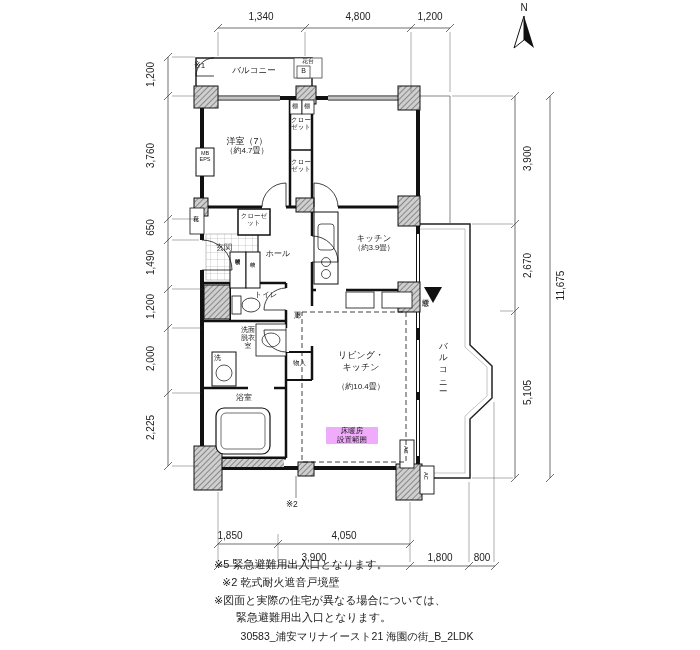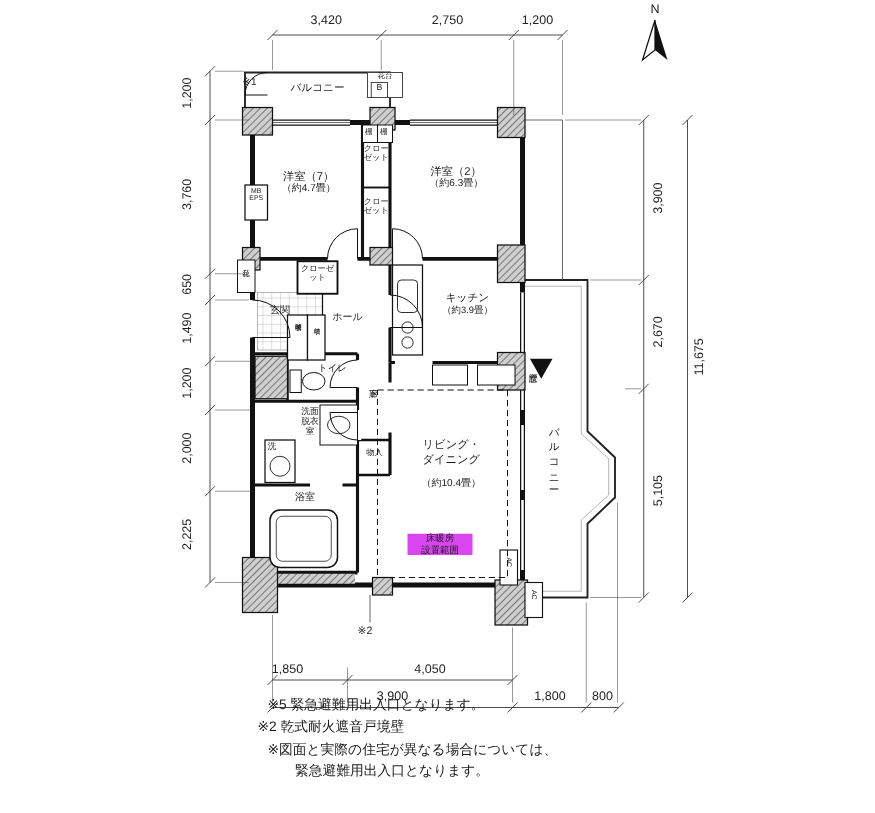--- a/index.html
+++ b/index.html
@@ -6,21 +6,21 @@
   html,body{width:700px;height:650px;background:#fff;
     font-family:"Liberation Sans","DejaVu Sans",sans-serif;color:#1a1a1a}
   .page{position:relative;width:700px;height:650px;background:#fff;overflow:hidden}
   svg.plan{position:absolute;left:0;top:0}
   .lbl{position:absolute;color:#1a1a1a;white-space:nowrap;line-height:1.15}
   .ctr{text-align:center}
   .wrap{white-space:normal}
   .v{writing-mode:vertical-rl;white-space:nowrap}
   .dim{position:absolute;width:60px;text-align:center;font-size:10px;color:#222}
   .rot{transform:rotate(-90deg)}
-  .whitebg{background:#d946ef;padding:0 1px}
+  .whitebg{background:#f0abfc;padding:0 1px}
   .notes .lbl{font-size:11px}
 </style>
 </head>
 <body>
 
 <div class="page">
 
   <svg class="plan" width="700" height="650" viewBox="0 0 700 650">
     <defs>
       <pattern id="hatch" width="4" height="4" patternUnits="userSpaceOnUse" patternTransform="rotate(45)">
@@ -224,22 +224,22 @@
       <line x1="218" y1="492" x2="218" y2="562" stroke-width="0.4"></line>
       <line x1="278" y1="534" x2="278" y2="562" stroke-width="0.4"></line>
       <line x1="410" y1="502" x2="410" y2="562" stroke-width="0.4"></line>
       <line x1="469" y1="482" x2="469" y2="562" stroke-width="0.4"></line>
       <line x1="494" y1="402" x2="494" y2="562" stroke-width="0.4"></line>
     </g>
   </svg>
 
   <div class="lbl ctr" style="left:514px;top:2px;width:20px;font-size:10px">N</div>
 
-  <div class="dim" style="left:231px;top:11px">3,420</div>
-  <div class="dim" style="left:328px;top:11px">2,750</div>
+  <div class="dim" style="left:231px;top:11px">1,340</div>
+  <div class="dim" style="left:328px;top:11px">4,800</div>
   <div class="dim" style="left:400px;top:11px">1,200</div>
 
   <div class="dim rot" style="left:120px;top:69px">1,200</div>
   <div class="dim rot" style="left:120px;top:150px">3,760</div>
   <div class="dim rot" style="left:120px;top:222px">650</div>
   <div class="dim rot" style="left:120px;top:257px">1,490</div>
   <div class="dim rot" style="left:120px;top:301px">1,200</div>
   <div class="dim rot" style="left:120px;top:353px">2,000</div>
   <div class="dim rot" style="left:120px;top:422px">2,225</div>
 
@@ -261,24 +261,20 @@
 
   <div class="lbl ctr" style="left:289px;top:103px;width:12px;font-size:6px">棚</div>
   <div class="lbl ctr" style="left:301px;top:103px;width:12px;font-size:6px">棚</div>
   <div class="lbl ctr wrap" style="left:289px;top:116px;width:24px;font-size:6.5px">クローゼット</div>
   <div class="lbl ctr wrap" style="left:289px;top:158px;width:24px;font-size:6.5px">クローゼット</div>
 
   <div class="lbl ctr" style="left:206px;top:136px;width:82px">
     <div style="font-size:9px">洋室（7）</div>
     <div style="font-size:8px">（約4.7畳）</div>
   </div>
-  <div class="lbl ctr" style="left:318px;top:132px;width:94px">
-    <div style="font-size:9px">洋室（2）</div>
-    <div style="font-size:8px">（約6.3畳）</div>
-  </div>
 
   <div class="lbl ctr" style="left:197px;top:150px;width:16px">
     <div style="font-size:5.5px">MB</div>
     <div style="font-size:5.5px">EPS</div>
   </div>
   <div class="lbl v" style="left:192px;top:211px;font-size:6px">花台</div>
 
   <div class="lbl ctr wrap" style="left:240px;top:212px;width:28px;font-size:6.5px">クローゼット</div>
   <div class="lbl ctr" style="left:202px;top:243px;width:44px;font-size:8px">玄関</div>
   <div class="lbl ctr" style="left:254px;top:249px;width:48px;font-size:8px">ホール</div>
@@ -290,35 +286,36 @@
     <div style="font-size:7.5px">（約3.9畳）</div>
   </div>
 
   <div class="lbl ctr" style="left:246px;top:291px;width:40px;font-size:7.5px">トイレ</div>
   <div class="lbl v" style="left:293px;top:306px;font-size:7px">廊下</div>
   <div class="lbl ctr wrap" style="left:240px;top:326px;width:16px;font-size:7px">洗面脱衣室</div>
   <div class="lbl" style="left:214px;top:354px;font-size:7px">洗</div>
   <div class="lbl ctr" style="left:287px;top:359px;width:25px;font-size:6.5px">物入</div>
   <div class="lbl ctr" style="left:226px;top:393px;width:36px;font-size:8px">浴室</div>
 
-  <div class="lbl ctr wrap" style="left:336px;top:350px;width:50px;font-size:9px;line-height:1.3">リビング・ダイニング</div>
+  <div class="lbl ctr wrap" style="left:336px;top:350px;width:50px;font-size:9px;line-height:1.3">リビング・キッチン</div>
   <div class="lbl ctr" style="left:322px;top:382px;width:78px;font-size:8px">（約10.4畳）</div>
 
   <div class="lbl ctr whitebg" style="left:326px;top:427px;width:52px">
     <div style="font-size:7.5px">床暖房</div>
     <div style="font-size:7.5px">設置範囲</div>
   </div>
 
   <div class="lbl v whitebg" style="left:420px;top:294px;font-size:7px">腰窓</div>
   <div class="lbl v" style="left:438px;top:336px;font-size:8.5px;letter-spacing:3px">バルコニー</div>
   <div class="lbl v" style="left:403px;top:446px;font-size:5.5px">AC</div>
   <div class="lbl v" style="left:423px;top:472px;font-size:5.5px">AC</div>
   <div class="lbl" style="left:286px;top:500px;font-size:8.5px">※2</div>
 
   <div class="notes">
     <div class="lbl" style="left:214px;top:558px">※5 緊急避難用出入口となります。</div>
-    <div class="lbl" style="left:206px;top:576px">※2 乾式耐火遮音戸境壁</div>
+    <div class="lbl" style="left:222px;top:576px">※2 乾式耐火遮音戸境壁</div>
     <div class="lbl" style="left:214px;top:594px">※図面と実際の住宅が異なる場合については、</div>
     <div class="lbl" style="left:236px;top:611px">緊急避難用出入口となります。</div>
   </div>
 
+  <div class="lbl ctr" style="left:157px;top:630px;width:400px;font-size:10.5px">30583_浦安マリナイースト21 海園の街_B_2LDK</div>
 
 </div>
 
 </body></html>

